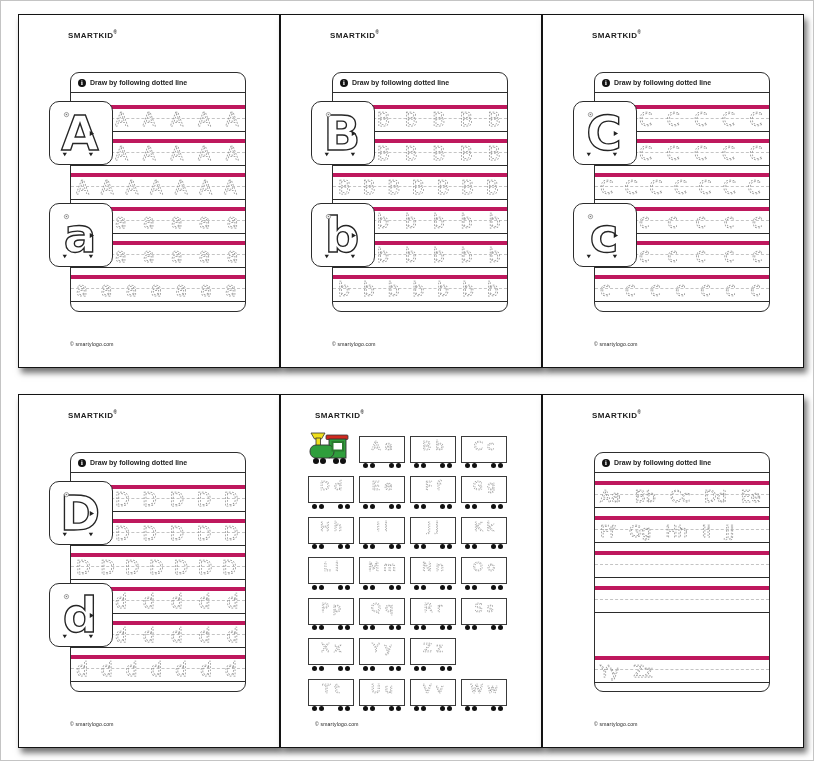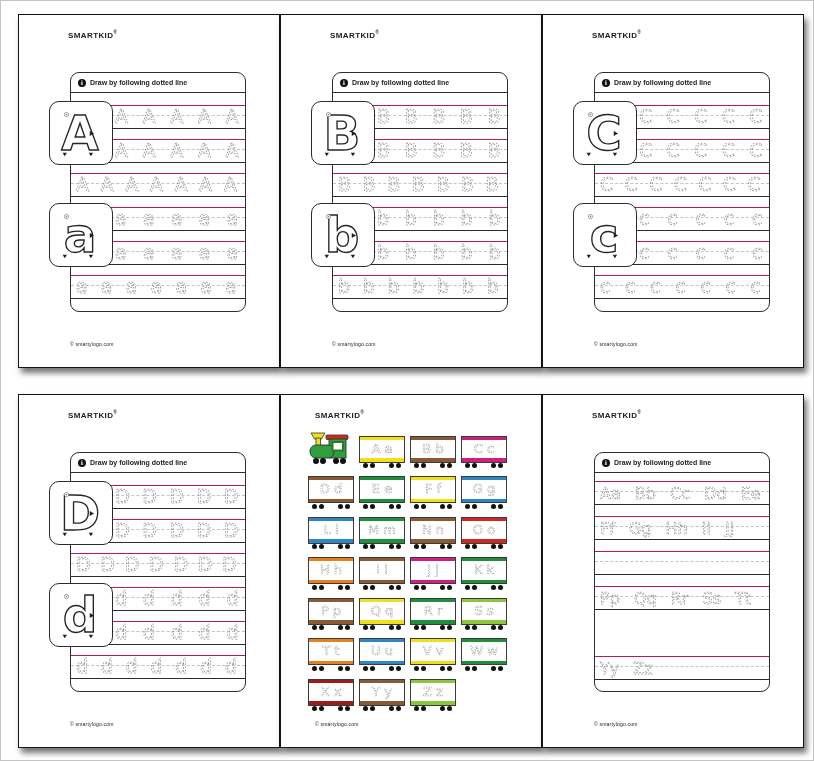--- a/index.html
+++ b/index.html
@@ -7,36 +7,36 @@
   .grid{position:absolute;top:13px;left:17px;display:grid;grid-template-columns:repeat(3,262px);row-gap:26px;}
   .page{position:relative;width:262px;height:354px;background:#fff;border:1.5px solid #141414;box-sizing:border-box;box-shadow:3px 5px 6px rgba(0,0,0,.55);}
   .brand{position:absolute;top:15px;left:49px;font-size:8px;font-weight:bold;letter-spacing:.4px;color:#1c1c1c;}
   .brand .rmark{font-size:4.5px;vertical-align:super;}
   .brand.train-pos{left:34px;}
   .sheet{position:absolute;left:51px;top:57px;width:176px;height:240px;border:1.2px solid #2e2e2e;border-radius:9px;box-sizing:border-box;background:#fff;}
   .sheet-header{height:19px;border-bottom:1.2px solid #2e2e2e;display:flex;align-items:center;gap:4px;padding:0 0 0 7px;}
   .info-icon{width:8px;height:8px;border-radius:50%;background:#111;color:#fff;font-size:6px;font-weight:bold;display:flex;align-items:center;justify-content:center;flex:none;font-family:"DejaVu Serif",serif;}
   .instruction{font-size:7px;font-weight:bold;color:#1c1c1c;white-space:nowrap;}
   .sheet-body{position:relative;height:calc(100% - 20px);}
-  .band{position:absolute;left:0;right:0;height:22px;border-top:1px solid #be185d;border-bottom:1px solid #2b2b2b;box-sizing:content-box;}
+  .band{position:absolute;left:0;right:0;height:22px;border-top:4px solid #be185d;border-bottom:1px solid #2b2b2b;box-sizing:content-box;}
   .band .mid{position:absolute;left:0;right:0;top:9px;border-top:1px dashed #c4c4c4;}
   .trace-wrap{position:absolute;top:0;bottom:0;}
   .trace-wrap.full{left:5px;right:5px;}
   .trace-wrap.cov{left:44px;right:4px;}
   .trace-wrap svg{width:100%;height:100%;overflow:visible;display:block;}
   .trace-text{fill:none;stroke:#8f8f8f;stroke-width:.75;stroke-dasharray:1.7 1.5;font-family:"DejaVu Sans",sans-serif;}
   .letter-card{position:absolute;left:-22px;width:64px;height:64px;background:#fff;border:1.2px solid #2b2b2b;border-radius:10px;z-index:3;box-sizing:border-box;}
   .letter-card svg{width:100%;height:100%;display:block;overflow:visible;}
   .card-letter{fill:#fff;stroke:#262626;stroke-width:1.4px;font-weight:bold;font-family:"DejaVu Sans",sans-serif;}
   .footer{position:absolute;left:51px;bottom:20px;font-size:5px;color:#222;letter-spacing:.2px;}
   .footer.train-pos{left:34px;}
   .train-area{position:absolute;left:27px;top:36px;width:200px;}
   .t-row{display:flex;gap:5px;align-items:flex-end;margin-bottom:7px;}
   .car{width:46px;flex:none;}
-  .car-body{height:27px;border:1px solid #3a3a3a;box-sizing:border-box;display:flex;flex-direction:column;background:#fff;justify-content:space-between;}
+  .car-body{height:27px;border:1px solid #3a3a3a;box-sizing:border-box;display:flex;flex-direction:row;background:#fff;justify-content:space-between;}
   .car-bar{height:3.2px;flex:none;}
   .car-mid{flex:1;position:relative;}
   .car-mid svg{position:absolute;inset:0;width:100%;height:100%;overflow:visible;}
   .car-trace{fill:none;stroke:#9a9a9a;stroke-width:.7;stroke-dasharray:1.3 1.2;font-family:"DejaVu Sans",sans-serif;}
   .wheels{display:flex;justify-content:space-between;padding:0 4px;height:6px;margin-top:.5px;}
   .wpair{display:flex;gap:2px;}
   .wheel{width:5px;height:5px;border-radius:50%;background:#111;}
 </style>
 </head>
 <body>
@@ -546,20 +546,106 @@
                 <div class="wpair">
                   <div class="wheel"></div>
                   <div class="wheel"></div>
                 </div>
               </div>
             </div>
           </div>
           <div class="t-row">
             <div class="car">
               <div class="car-body">
+                <div class="car-bar" style="background: rgb(229, 130, 31);"></div>
+                <div class="car-mid">
+                  <svg>
+                    <text x="50%" y="13" text-anchor="middle" font-size="13" class="car-trace">H h</text>
+                  </svg>
+                </div>
+                <div class="car-bar" style="background: rgb(229, 130, 31);"></div>
+              </div>
+              <div class="wheels">
+                <div class="wpair">
+                  <div class="wheel"></div>
+                  <div class="wheel"></div>
+                </div>
+                <div class="wpair">
+                  <div class="wheel"></div>
+                  <div class="wheel"></div>
+                </div>
+              </div>
+            </div>
+            <div class="car">
+              <div class="car-body">
+                <div class="car-bar" style="background: rgb(138, 90, 51);"></div>
+                <div class="car-mid">
+                  <svg>
+                    <text x="50%" y="13" text-anchor="middle" font-size="13" class="car-trace">I i</text>
+                  </svg>
+                </div>
+                <div class="car-bar" style="background: rgb(138, 90, 51);"></div>
+              </div>
+              <div class="wheels">
+                <div class="wpair">
+                  <div class="wheel"></div>
+                  <div class="wheel"></div>
+                </div>
+                <div class="wpair">
+                  <div class="wheel"></div>
+                  <div class="wheel"></div>
+                </div>
+              </div>
+            </div>
+            <div class="car">
+              <div class="car-body">
+                <div class="car-bar" style="background: rgb(207, 31, 127);"></div>
+                <div class="car-mid">
+                  <svg>
+                    <text x="50%" y="13" text-anchor="middle" font-size="13" class="car-trace">J j</text>
+                  </svg>
+                </div>
+                <div class="car-bar" style="background: rgb(207, 31, 127);"></div>
+              </div>
+              <div class="wheels">
+                <div class="wpair">
+                  <div class="wheel"></div>
+                  <div class="wheel"></div>
+                </div>
+                <div class="wpair">
+                  <div class="wheel"></div>
+                  <div class="wheel"></div>
+                </div>
+              </div>
+            </div>
+            <div class="car">
+              <div class="car-body">
+                <div class="car-bar" style="background: rgb(31, 143, 58);"></div>
+                <div class="car-mid">
+                  <svg>
+                    <text x="50%" y="13" text-anchor="middle" font-size="13" class="car-trace">K k</text>
+                  </svg>
+                </div>
+                <div class="car-bar" style="background: rgb(31, 143, 58);"></div>
+              </div>
+              <div class="wheels">
+                <div class="wpair">
+                  <div class="wheel"></div>
+                  <div class="wheel"></div>
+                </div>
+                <div class="wpair">
+                  <div class="wheel"></div>
+                  <div class="wheel"></div>
+                </div>
+              </div>
+            </div>
+          </div>
+          <div class="t-row">
+            <div class="car">
+              <div class="car-body">
                 <div class="car-bar" style="background: rgb(47, 134, 197);"></div>
                 <div class="car-mid">
                   <svg>
                     <text x="50%" y="13" text-anchor="middle" font-size="13" class="car-trace">L l</text>
                   </svg>
                 </div>
                 <div class="car-bar" style="background: rgb(47, 134, 197);"></div>
               </div>
               <div class="wheels">
                 <div class="wpair">
@@ -632,327 +718,241 @@
                 <div class="wpair">
                   <div class="wheel"></div>
                   <div class="wheel"></div>
                 </div>
               </div>
             </div>
           </div>
           <div class="t-row">
             <div class="car">
               <div class="car-body">
+                <div class="car-bar" style="background: rgb(138, 90, 51);"></div>
+                <div class="car-mid">
+                  <svg>
+                    <text x="50%" y="13" text-anchor="middle" font-size="13" class="car-trace">P p</text>
+                  </svg>
+                </div>
+                <div class="car-bar" style="background: rgb(138, 90, 51);"></div>
+              </div>
+              <div class="wheels">
+                <div class="wpair">
+                  <div class="wheel"></div>
+                  <div class="wheel"></div>
+                </div>
+                <div class="wpair">
+                  <div class="wheel"></div>
+                  <div class="wheel"></div>
+                </div>
+              </div>
+            </div>
+            <div class="car">
+              <div class="car-body">
+                <div class="car-bar" style="background: rgb(240, 223, 28);"></div>
+                <div class="car-mid">
+                  <svg>
+                    <text x="50%" y="13" text-anchor="middle" font-size="13" class="car-trace">Q q</text>
+                  </svg>
+                </div>
+                <div class="car-bar" style="background: rgb(240, 223, 28);"></div>
+              </div>
+              <div class="wheels">
+                <div class="wpair">
+                  <div class="wheel"></div>
+                  <div class="wheel"></div>
+                </div>
+                <div class="wpair">
+                  <div class="wheel"></div>
+                  <div class="wheel"></div>
+                </div>
+              </div>
+            </div>
+            <div class="car">
+              <div class="car-body">
+                <div class="car-bar" style="background: rgb(31, 143, 58);"></div>
+                <div class="car-mid">
+                  <svg>
+                    <text x="50%" y="13" text-anchor="middle" font-size="13" class="car-trace">R r</text>
+                  </svg>
+                </div>
+                <div class="car-bar" style="background: rgb(31, 143, 58);"></div>
+              </div>
+              <div class="wheels">
+                <div class="wpair">
+                  <div class="wheel"></div>
+                  <div class="wheel"></div>
+                </div>
+                <div class="wpair">
+                  <div class="wheel"></div>
+                  <div class="wheel"></div>
+                </div>
+              </div>
+            </div>
+            <div class="car">
+              <div class="car-body">
+                <div class="car-bar" style="background: rgb(140, 198, 63);"></div>
+                <div class="car-mid">
+                  <svg>
+                    <text x="50%" y="13" text-anchor="middle" font-size="13" class="car-trace">S s</text>
+                  </svg>
+                </div>
+                <div class="car-bar" style="background: rgb(140, 198, 63);"></div>
+              </div>
+              <div class="wheels">
+                <div class="wpair">
+                  <div class="wheel"></div>
+                  <div class="wheel"></div>
+                </div>
+                <div class="wpair">
+                  <div class="wheel"></div>
+                  <div class="wheel"></div>
+                </div>
+              </div>
+            </div>
+          </div>
+          <div class="t-row">
+            <div class="car">
+              <div class="car-body">
+                <div class="car-bar" style="background: rgb(155, 27, 31);"></div>
+                <div class="car-mid">
+                  <svg>
+                    <text x="50%" y="13" text-anchor="middle" font-size="13" class="car-trace">X x</text>
+                  </svg>
+                </div>
+                <div class="car-bar" style="background: rgb(155, 27, 31);"></div>
+              </div>
+              <div class="wheels">
+                <div class="wpair">
+                  <div class="wheel"></div>
+                  <div class="wheel"></div>
+                </div>
+                <div class="wpair">
+                  <div class="wheel"></div>
+                  <div class="wheel"></div>
+                </div>
+              </div>
+            </div>
+            <div class="car">
+              <div class="car-body">
+                <div class="car-bar" style="background: rgb(138, 90, 51);"></div>
+                <div class="car-mid">
+                  <svg>
+                    <text x="50%" y="13" text-anchor="middle" font-size="13" class="car-trace">Y y</text>
+                  </svg>
+                </div>
+                <div class="car-bar" style="background: rgb(138, 90, 51);"></div>
+              </div>
+              <div class="wheels">
+                <div class="wpair">
+                  <div class="wheel"></div>
+                  <div class="wheel"></div>
+                </div>
+                <div class="wpair">
+                  <div class="wheel"></div>
+                  <div class="wheel"></div>
+                </div>
+              </div>
+            </div>
+            <div class="car">
+              <div class="car-body">
+                <div class="car-bar" style="background: rgb(140, 198, 63);"></div>
+                <div class="car-mid">
+                  <svg>
+                    <text x="50%" y="13" text-anchor="middle" font-size="13" class="car-trace">Z z</text>
+                  </svg>
+                </div>
+                <div class="car-bar" style="background: rgb(140, 198, 63);"></div>
+              </div>
+              <div class="wheels">
+                <div class="wpair">
+                  <div class="wheel"></div>
+                  <div class="wheel"></div>
+                </div>
+                <div class="wpair">
+                  <div class="wheel"></div>
+                  <div class="wheel"></div>
+                </div>
+              </div>
+            </div>
+          </div>
+          <div class="t-row">
+            <div class="car">
+              <div class="car-body">
                 <div class="car-bar" style="background: rgb(229, 130, 31);"></div>
                 <div class="car-mid">
                   <svg>
-                    <text x="50%" y="13" text-anchor="middle" font-size="13" class="car-trace">H h</text>
+                    <text x="50%" y="13" text-anchor="middle" font-size="13" class="car-trace">T t</text>
                   </svg>
                 </div>
                 <div class="car-bar" style="background: rgb(229, 130, 31);"></div>
               </div>
               <div class="wheels">
                 <div class="wpair">
                   <div class="wheel"></div>
                   <div class="wheel"></div>
                 </div>
                 <div class="wpair">
                   <div class="wheel"></div>
                   <div class="wheel"></div>
                 </div>
               </div>
             </div>
             <div class="car">
               <div class="car-body">
-                <div class="car-bar" style="background: rgb(138, 90, 51);"></div>
-                <div class="car-mid">
-                  <svg>
-                    <text x="50%" y="13" text-anchor="middle" font-size="13" class="car-trace">I i</text>
-                  </svg>
-                </div>
-                <div class="car-bar" style="background: rgb(138, 90, 51);"></div>
-              </div>
-              <div class="wheels">
-                <div class="wpair">
-                  <div class="wheel"></div>
-                  <div class="wheel"></div>
-                </div>
-                <div class="wpair">
-                  <div class="wheel"></div>
-                  <div class="wheel"></div>
-                </div>
-              </div>
-            </div>
-            <div class="car">
-              <div class="car-body">
-                <div class="car-bar" style="background: rgb(207, 31, 127);"></div>
-                <div class="car-mid">
-                  <svg>
-                    <text x="50%" y="13" text-anchor="middle" font-size="13" class="car-trace">J j</text>
-                  </svg>
-                </div>
-                <div class="car-bar" style="background: rgb(207, 31, 127);"></div>
+                <div class="car-bar" style="background: rgb(47, 134, 197);"></div>
+                <div class="car-mid">
+                  <svg>
+                    <text x="50%" y="13" text-anchor="middle" font-size="13" class="car-trace">U u</text>
+                  </svg>
+                </div>
+                <div class="car-bar" style="background: rgb(47, 134, 197);"></div>
+              </div>
+              <div class="wheels">
+                <div class="wpair">
+                  <div class="wheel"></div>
+                  <div class="wheel"></div>
+                </div>
+                <div class="wpair">
+                  <div class="wheel"></div>
+                  <div class="wheel"></div>
+                </div>
+              </div>
+            </div>
+            <div class="car">
+              <div class="car-body">
+                <div class="car-bar" style="background: rgb(240, 223, 28);"></div>
+                <div class="car-mid">
+                  <svg>
+                    <text x="50%" y="13" text-anchor="middle" font-size="13" class="car-trace">V v</text>
+                  </svg>
+                </div>
+                <div class="car-bar" style="background: rgb(240, 223, 28);"></div>
               </div>
               <div class="wheels">
                 <div class="wpair">
                   <div class="wheel"></div>
                   <div class="wheel"></div>
                 </div>
                 <div class="wpair">
                   <div class="wheel"></div>
                   <div class="wheel"></div>
                 </div>
               </div>
             </div>
             <div class="car">
               <div class="car-body">
                 <div class="car-bar" style="background: rgb(31, 143, 58);"></div>
                 <div class="car-mid">
                   <svg>
-                    <text x="50%" y="13" text-anchor="middle" font-size="13" class="car-trace">K k</text>
+                    <text x="50%" y="13" text-anchor="middle" font-size="13" class="car-trace">W w</text>
                   </svg>
                 </div>
                 <div class="car-bar" style="background: rgb(31, 143, 58);"></div>
-              </div>
-              <div class="wheels">
-                <div class="wpair">
-                  <div class="wheel"></div>
-                  <div class="wheel"></div>
-                </div>
-                <div class="wpair">
-                  <div class="wheel"></div>
-                  <div class="wheel"></div>
-                </div>
-              </div>
-            </div>
-          </div>
-          <div class="t-row">
-            <div class="car">
-              <div class="car-body">
-                <div class="car-bar" style="background: rgb(138, 90, 51);"></div>
-                <div class="car-mid">
-                  <svg>
-                    <text x="50%" y="13" text-anchor="middle" font-size="13" class="car-trace">P p</text>
-                  </svg>
-                </div>
-                <div class="car-bar" style="background: rgb(138, 90, 51);"></div>
-              </div>
-              <div class="wheels">
-                <div class="wpair">
-                  <div class="wheel"></div>
-                  <div class="wheel"></div>
-                </div>
-                <div class="wpair">
-                  <div class="wheel"></div>
-                  <div class="wheel"></div>
-                </div>
-              </div>
-            </div>
-            <div class="car">
-              <div class="car-body">
-                <div class="car-bar" style="background: rgb(240, 223, 28);"></div>
-                <div class="car-mid">
-                  <svg>
-                    <text x="50%" y="13" text-anchor="middle" font-size="13" class="car-trace">Q q</text>
-                  </svg>
-                </div>
-                <div class="car-bar" style="background: rgb(240, 223, 28);"></div>
-              </div>
-              <div class="wheels">
-                <div class="wpair">
-                  <div class="wheel"></div>
-                  <div class="wheel"></div>
-                </div>
-                <div class="wpair">
-                  <div class="wheel"></div>
-                  <div class="wheel"></div>
-                </div>
-              </div>
-            </div>
-            <div class="car">
-              <div class="car-body">
-                <div class="car-bar" style="background: rgb(31, 143, 58);"></div>
-                <div class="car-mid">
-                  <svg>
-                    <text x="50%" y="13" text-anchor="middle" font-size="13" class="car-trace">R r</text>
-                  </svg>
-                </div>
-                <div class="car-bar" style="background: rgb(31, 143, 58);"></div>
-              </div>
-              <div class="wheels">
-                <div class="wpair">
-                  <div class="wheel"></div>
-                  <div class="wheel"></div>
-                </div>
-                <div class="wpair">
-                  <div class="wheel"></div>
-                  <div class="wheel"></div>
-                </div>
-              </div>
-            </div>
-            <div class="car">
-              <div class="car-body">
-                <div class="car-bar" style="background: rgb(140, 198, 63);"></div>
-                <div class="car-mid">
-                  <svg>
-                    <text x="50%" y="13" text-anchor="middle" font-size="13" class="car-trace">S s</text>
-                  </svg>
-                </div>
-                <div class="car-bar" style="background: rgb(140, 198, 63);"></div>
-              </div>
-              <div class="wheels">
-                <div class="wpair">
-                  <div class="wheel"></div>
-                  <div class="wheel"></div>
-                </div>
-                <div class="wpair">
-                  <div class="wheel"></div>
-                  <div class="wheel"></div>
-                </div>
-              </div>
-            </div>
-          </div>
-          <div class="t-row">
-            <div class="car">
-              <div class="car-body">
-                <div class="car-bar" style="background: rgb(229, 130, 31);"></div>
-                <div class="car-mid">
-                  <svg>
-                    <text x="50%" y="13" text-anchor="middle" font-size="13" class="car-trace">T t</text>
-                  </svg>
-                </div>
-                <div class="car-bar" style="background: rgb(229, 130, 31);"></div>
-              </div>
-              <div class="wheels">
-                <div class="wpair">
-                  <div class="wheel"></div>
-                  <div class="wheel"></div>
-                </div>
-                <div class="wpair">
-                  <div class="wheel"></div>
-                  <div class="wheel"></div>
-                </div>
-              </div>
-            </div>
-            <div class="car">
-              <div class="car-body">
-                <div class="car-bar" style="background: rgb(47, 134, 197);"></div>
-                <div class="car-mid">
-                  <svg>
-                    <text x="50%" y="13" text-anchor="middle" font-size="13" class="car-trace">U u</text>
-                  </svg>
-                </div>
-                <div class="car-bar" style="background: rgb(47, 134, 197);"></div>
-              </div>
-              <div class="wheels">
-                <div class="wpair">
-                  <div class="wheel"></div>
-                  <div class="wheel"></div>
-                </div>
-                <div class="wpair">
-                  <div class="wheel"></div>
-                  <div class="wheel"></div>
-                </div>
-              </div>
-            </div>
-            <div class="car">
-              <div class="car-body">
-                <div class="car-bar" style="background: rgb(240, 223, 28);"></div>
-                <div class="car-mid">
-                  <svg>
-                    <text x="50%" y="13" text-anchor="middle" font-size="13" class="car-trace">V v</text>
-                  </svg>
-                </div>
-                <div class="car-bar" style="background: rgb(240, 223, 28);"></div>
-              </div>
-              <div class="wheels">
-                <div class="wpair">
-                  <div class="wheel"></div>
-                  <div class="wheel"></div>
-                </div>
-                <div class="wpair">
-                  <div class="wheel"></div>
-                  <div class="wheel"></div>
-                </div>
-              </div>
-            </div>
-            <div class="car">
-              <div class="car-body">
-                <div class="car-bar" style="background: rgb(31, 143, 58);"></div>
-                <div class="car-mid">
-                  <svg>
-                    <text x="50%" y="13" text-anchor="middle" font-size="13" class="car-trace">W w</text>
-                  </svg>
-                </div>
-                <div class="car-bar" style="background: rgb(31, 143, 58);"></div>
-              </div>
-              <div class="wheels">
-                <div class="wpair">
-                  <div class="wheel"></div>
-                  <div class="wheel"></div>
-                </div>
-                <div class="wpair">
-                  <div class="wheel"></div>
-                  <div class="wheel"></div>
-                </div>
-              </div>
-            </div>
-          </div>
-          <div class="t-row">
-            <div class="car">
-              <div class="car-body">
-                <div class="car-bar" style="background: rgb(155, 27, 31);"></div>
-                <div class="car-mid">
-                  <svg>
-                    <text x="50%" y="13" text-anchor="middle" font-size="13" class="car-trace">X x</text>
-                  </svg>
-                </div>
-                <div class="car-bar" style="background: rgb(155, 27, 31);"></div>
-              </div>
-              <div class="wheels">
-                <div class="wpair">
-                  <div class="wheel"></div>
-                  <div class="wheel"></div>
-                </div>
-                <div class="wpair">
-                  <div class="wheel"></div>
-                  <div class="wheel"></div>
-                </div>
-              </div>
-            </div>
-            <div class="car">
-              <div class="car-body">
-                <div class="car-bar" style="background: rgb(138, 90, 51);"></div>
-                <div class="car-mid">
-                  <svg>
-                    <text x="50%" y="13" text-anchor="middle" font-size="13" class="car-trace">Y y</text>
-                  </svg>
-                </div>
-                <div class="car-bar" style="background: rgb(138, 90, 51);"></div>
-              </div>
-              <div class="wheels">
-                <div class="wpair">
-                  <div class="wheel"></div>
-                  <div class="wheel"></div>
-                </div>
-                <div class="wpair">
-                  <div class="wheel"></div>
-                  <div class="wheel"></div>
-                </div>
-              </div>
-            </div>
-            <div class="car">
-              <div class="car-body">
-                <div class="car-bar" style="background: rgb(140, 198, 63);"></div>
-                <div class="car-mid">
-                  <svg>
-                    <text x="50%" y="13" text-anchor="middle" font-size="13" class="car-trace">Z z</text>
-                  </svg>
-                </div>
-                <div class="car-bar" style="background: rgb(140, 198, 63);"></div>
               </div>
               <div class="wheels">
                 <div class="wpair">
                   <div class="wheel"></div>
                   <div class="wheel"></div>
                 </div>
                 <div class="wpair">
                   <div class="wheel"></div>
                   <div class="wheel"></div>
                 </div>
@@ -985,25 +985,20 @@
                 <svg>
                   <text x="0" y="17" font-size="16" class="trace-text" style="word-spacing:9px">Ff Gg Hh Ii Jj</text>
                 </svg>
               </div>
             </div>
             <div class="band" style="top: 78px;">
               <div class="mid"></div>
             </div>
             <div class="band" style="top: 113px;">
               <div class="mid"></div>
-              <div class="trace-wrap full">
-                <svg>
-                  <text x="0" y="17" font-size="16" class="trace-text" style="word-spacing:9px">Pp Qq Rr Ss Tt</text>
-                </svg>
-              </div>
             </div>
             <div class="band" style="top: 183px; text-decoration: underline;">
               <div class="mid"></div>
               <div class="trace-wrap full">
                 <svg>
                   <text x="0" y="17" font-size="16" class="trace-text" style="word-spacing:9px">Yy Zz</text>
                 </svg>
               </div>
             </div>
           </div>

